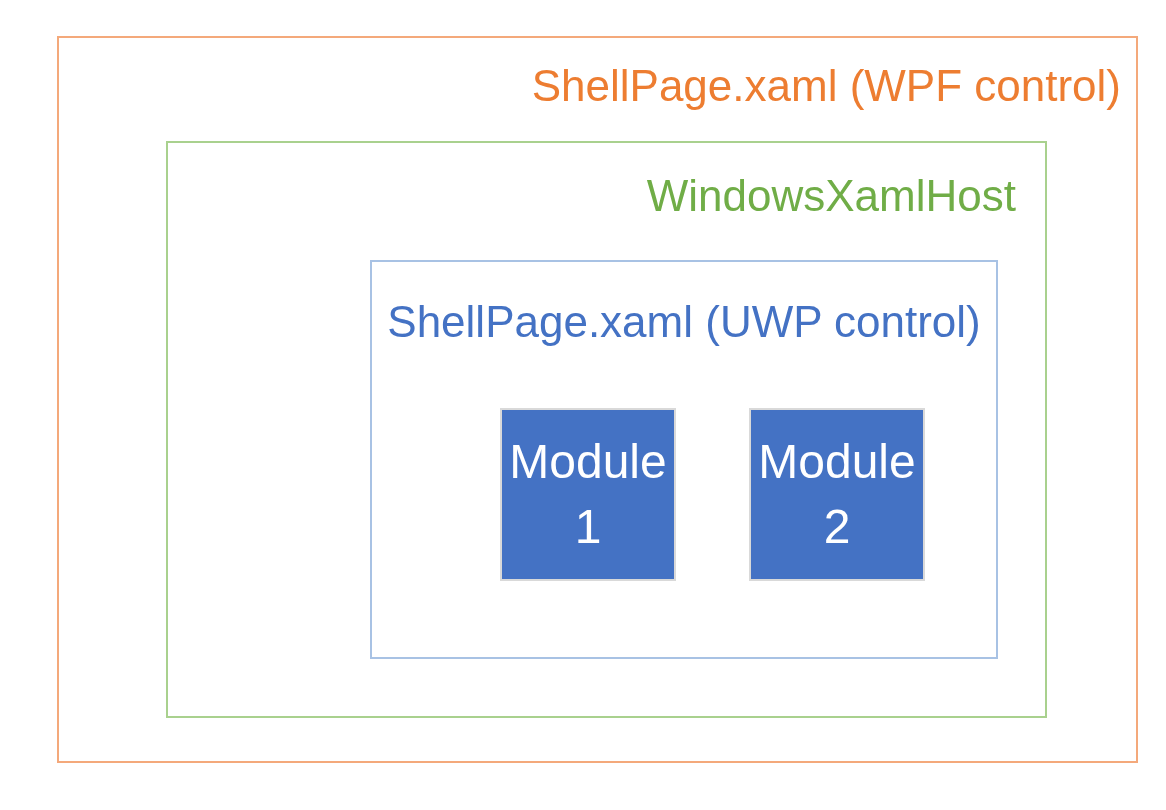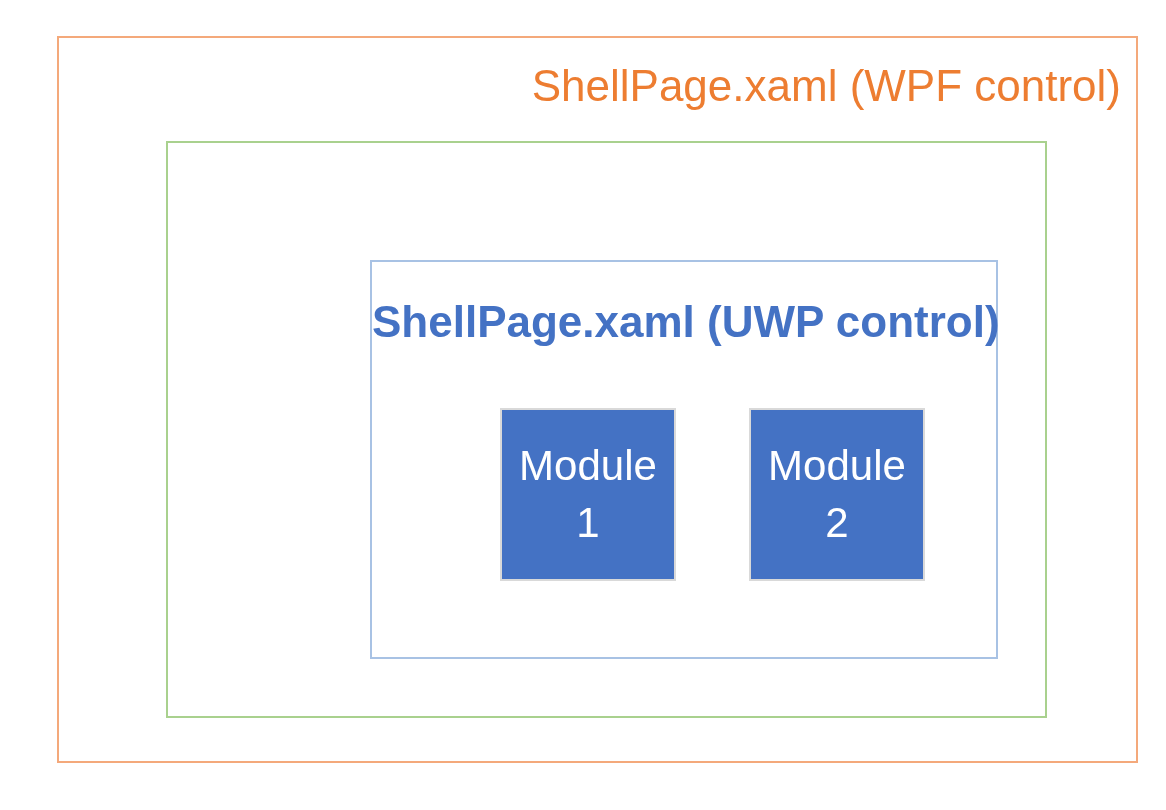--- a/index.html
+++ b/index.html
@@ -72,21 +72,20 @@
   .shell-label {
     position: absolute;
     top: 38px;
     left: 0;
     width: 100%;
     text-align: center;
     font-size: 44px;
     line-height: 1.0;
     color: var(--shell-text);
     white-space: nowrap;
-    font-weight: bold;
   }
 
   
   .module-box {
     position: absolute;
     top: 146px;
     width: 176px;
     height: 173px;
     background: var(--module-fill);
     border: 2px solid var(--module-border);
@@ -94,33 +93,34 @@
     align-items: center;
     justify-content: center;
     text-align: center;
   }
 
   .module-box.m1 { left: 128px; }
   .module-box.m2 { left: 377px; }
 
   .module-label {
     color: var(--module-text);
-    font-size: 42px;
+    font-size: 48px;
     line-height: 1.35;
   }
 </style>
 </head>
 <body>
 
 <div class="canvas">
 
   <div class="box wpf-box">
     <div class="wpf-label">ShellPage.xaml (WPF control)</div>
 
     <div class="box host-box">
+      <div class="host-label">WindowsXamlHost</div>
 
       <div class="box shell-box">
         <div class="shell-label">ShellPage.xaml (UWP control)</div>
 
         <div class="module-box m1">
           <div class="module-label">
             <span>Module</span><br>
             <span>1</span>
           </div>
         </div>

